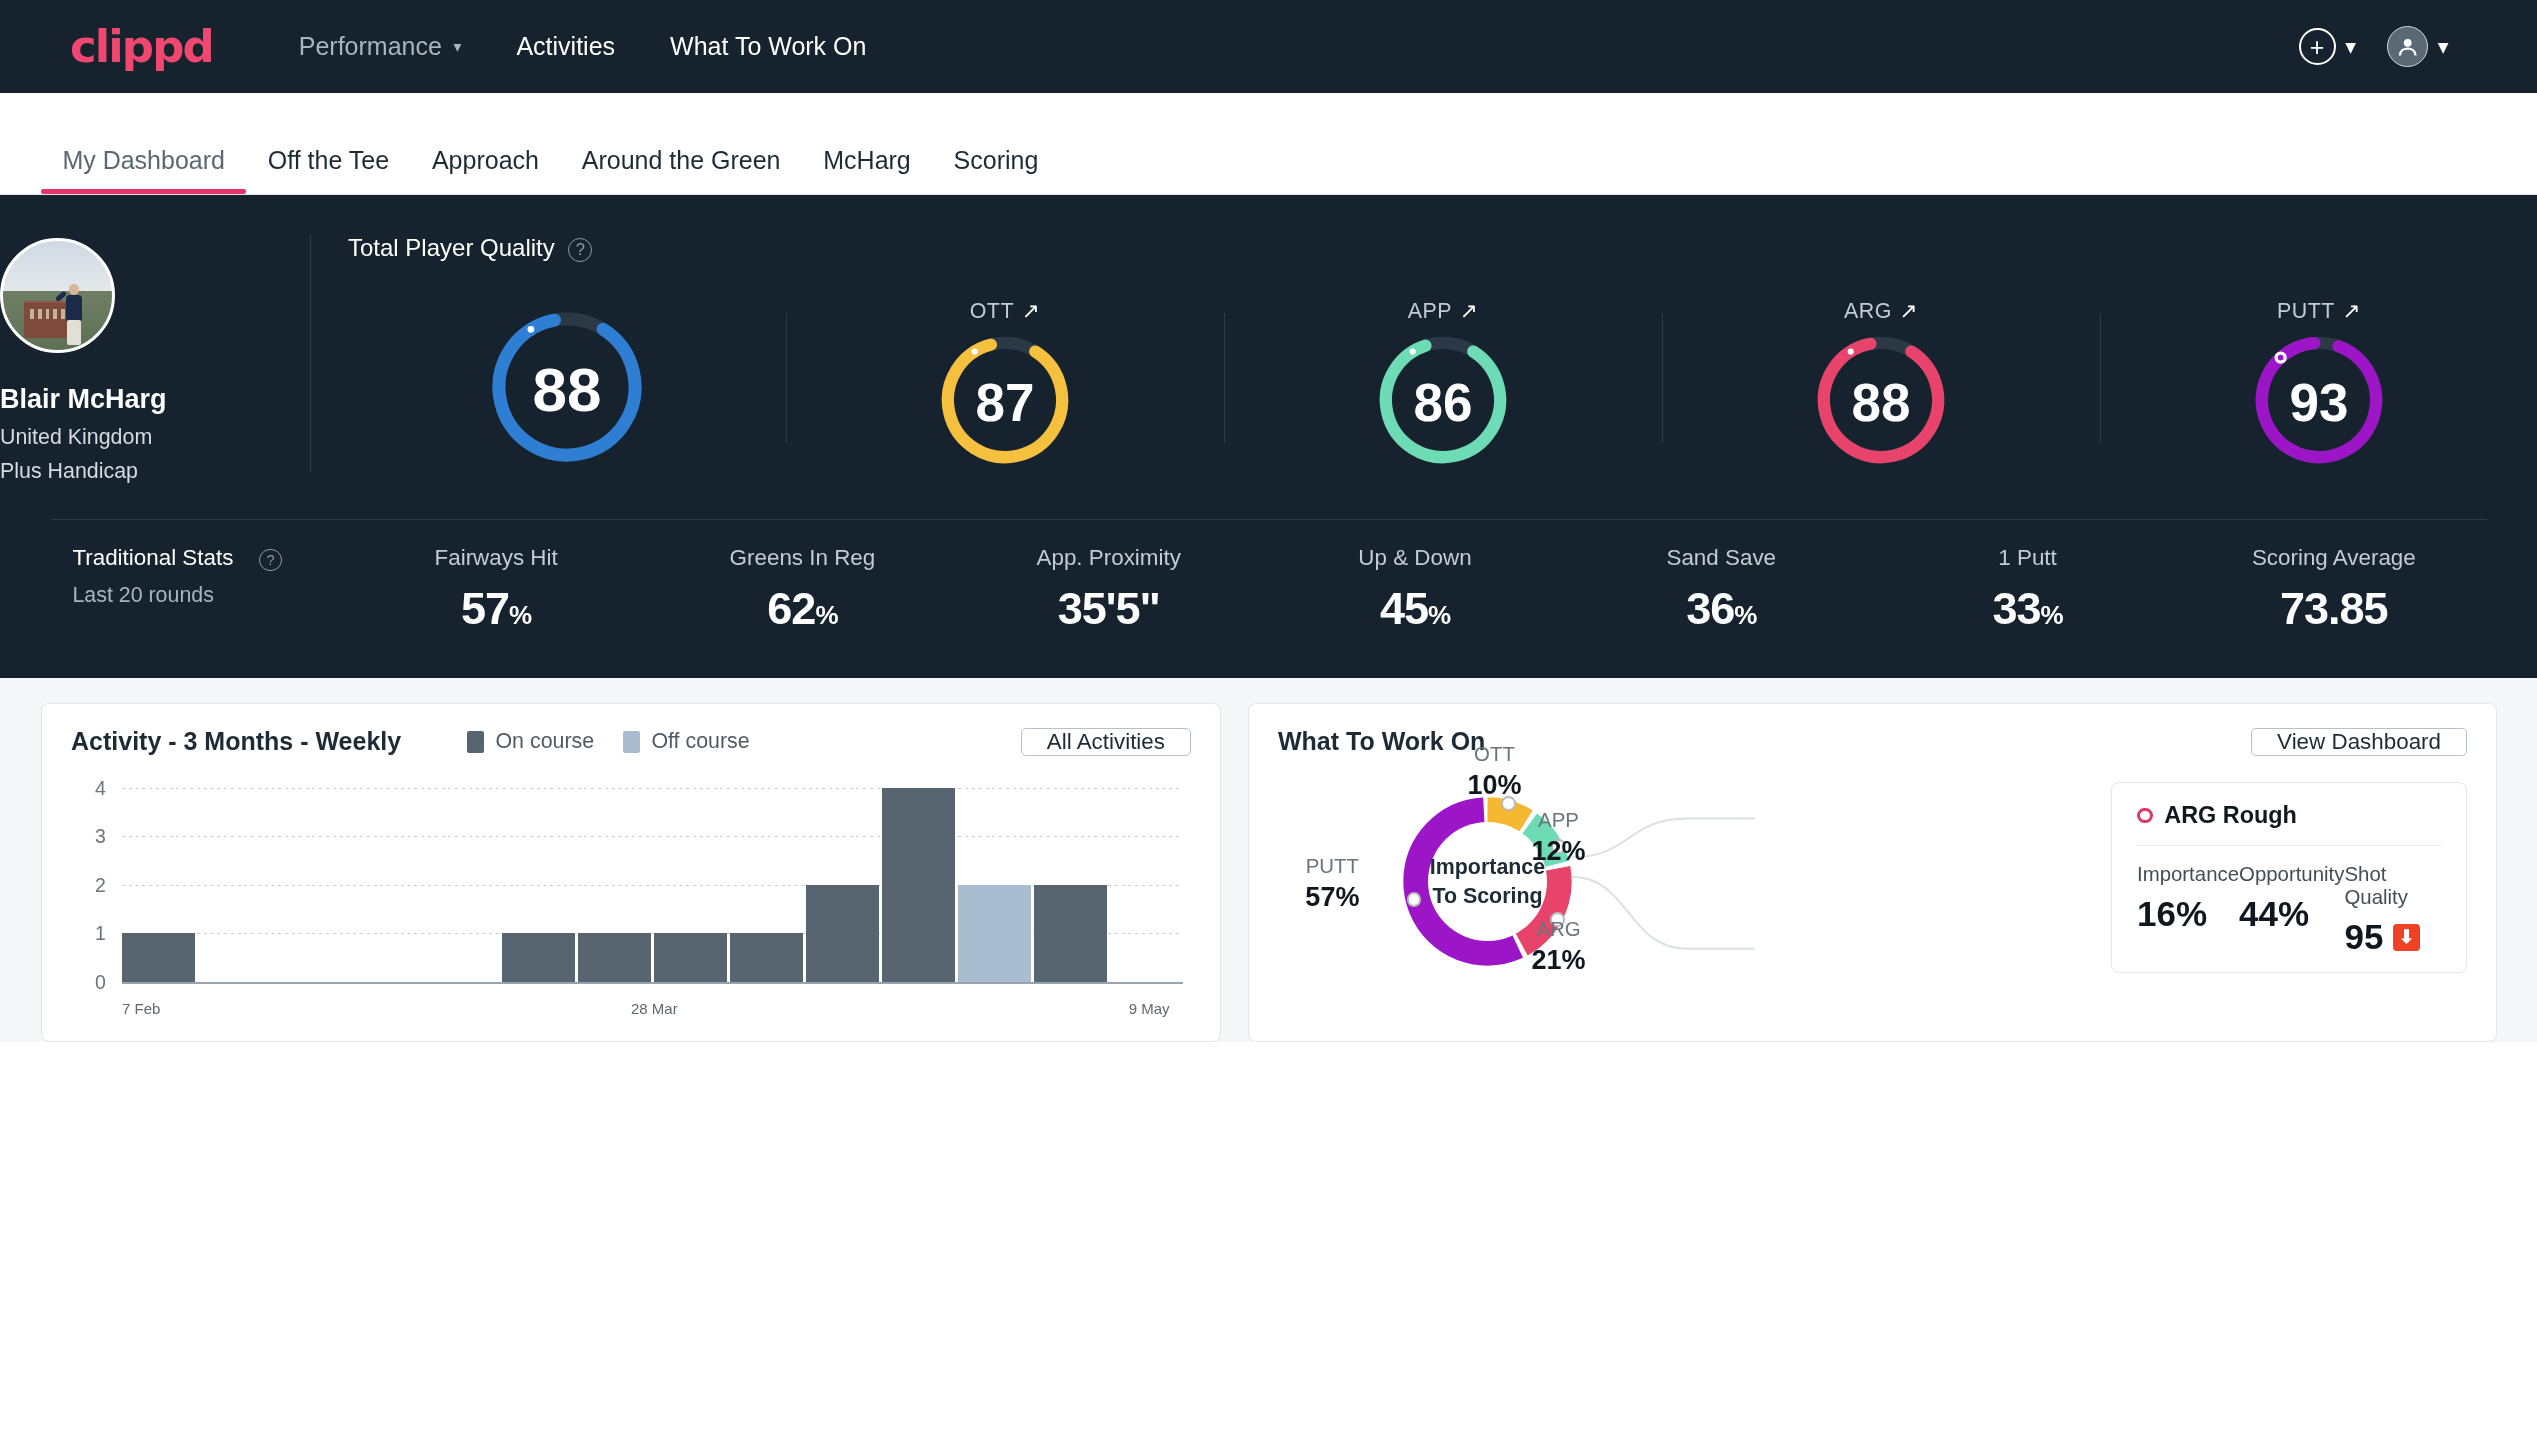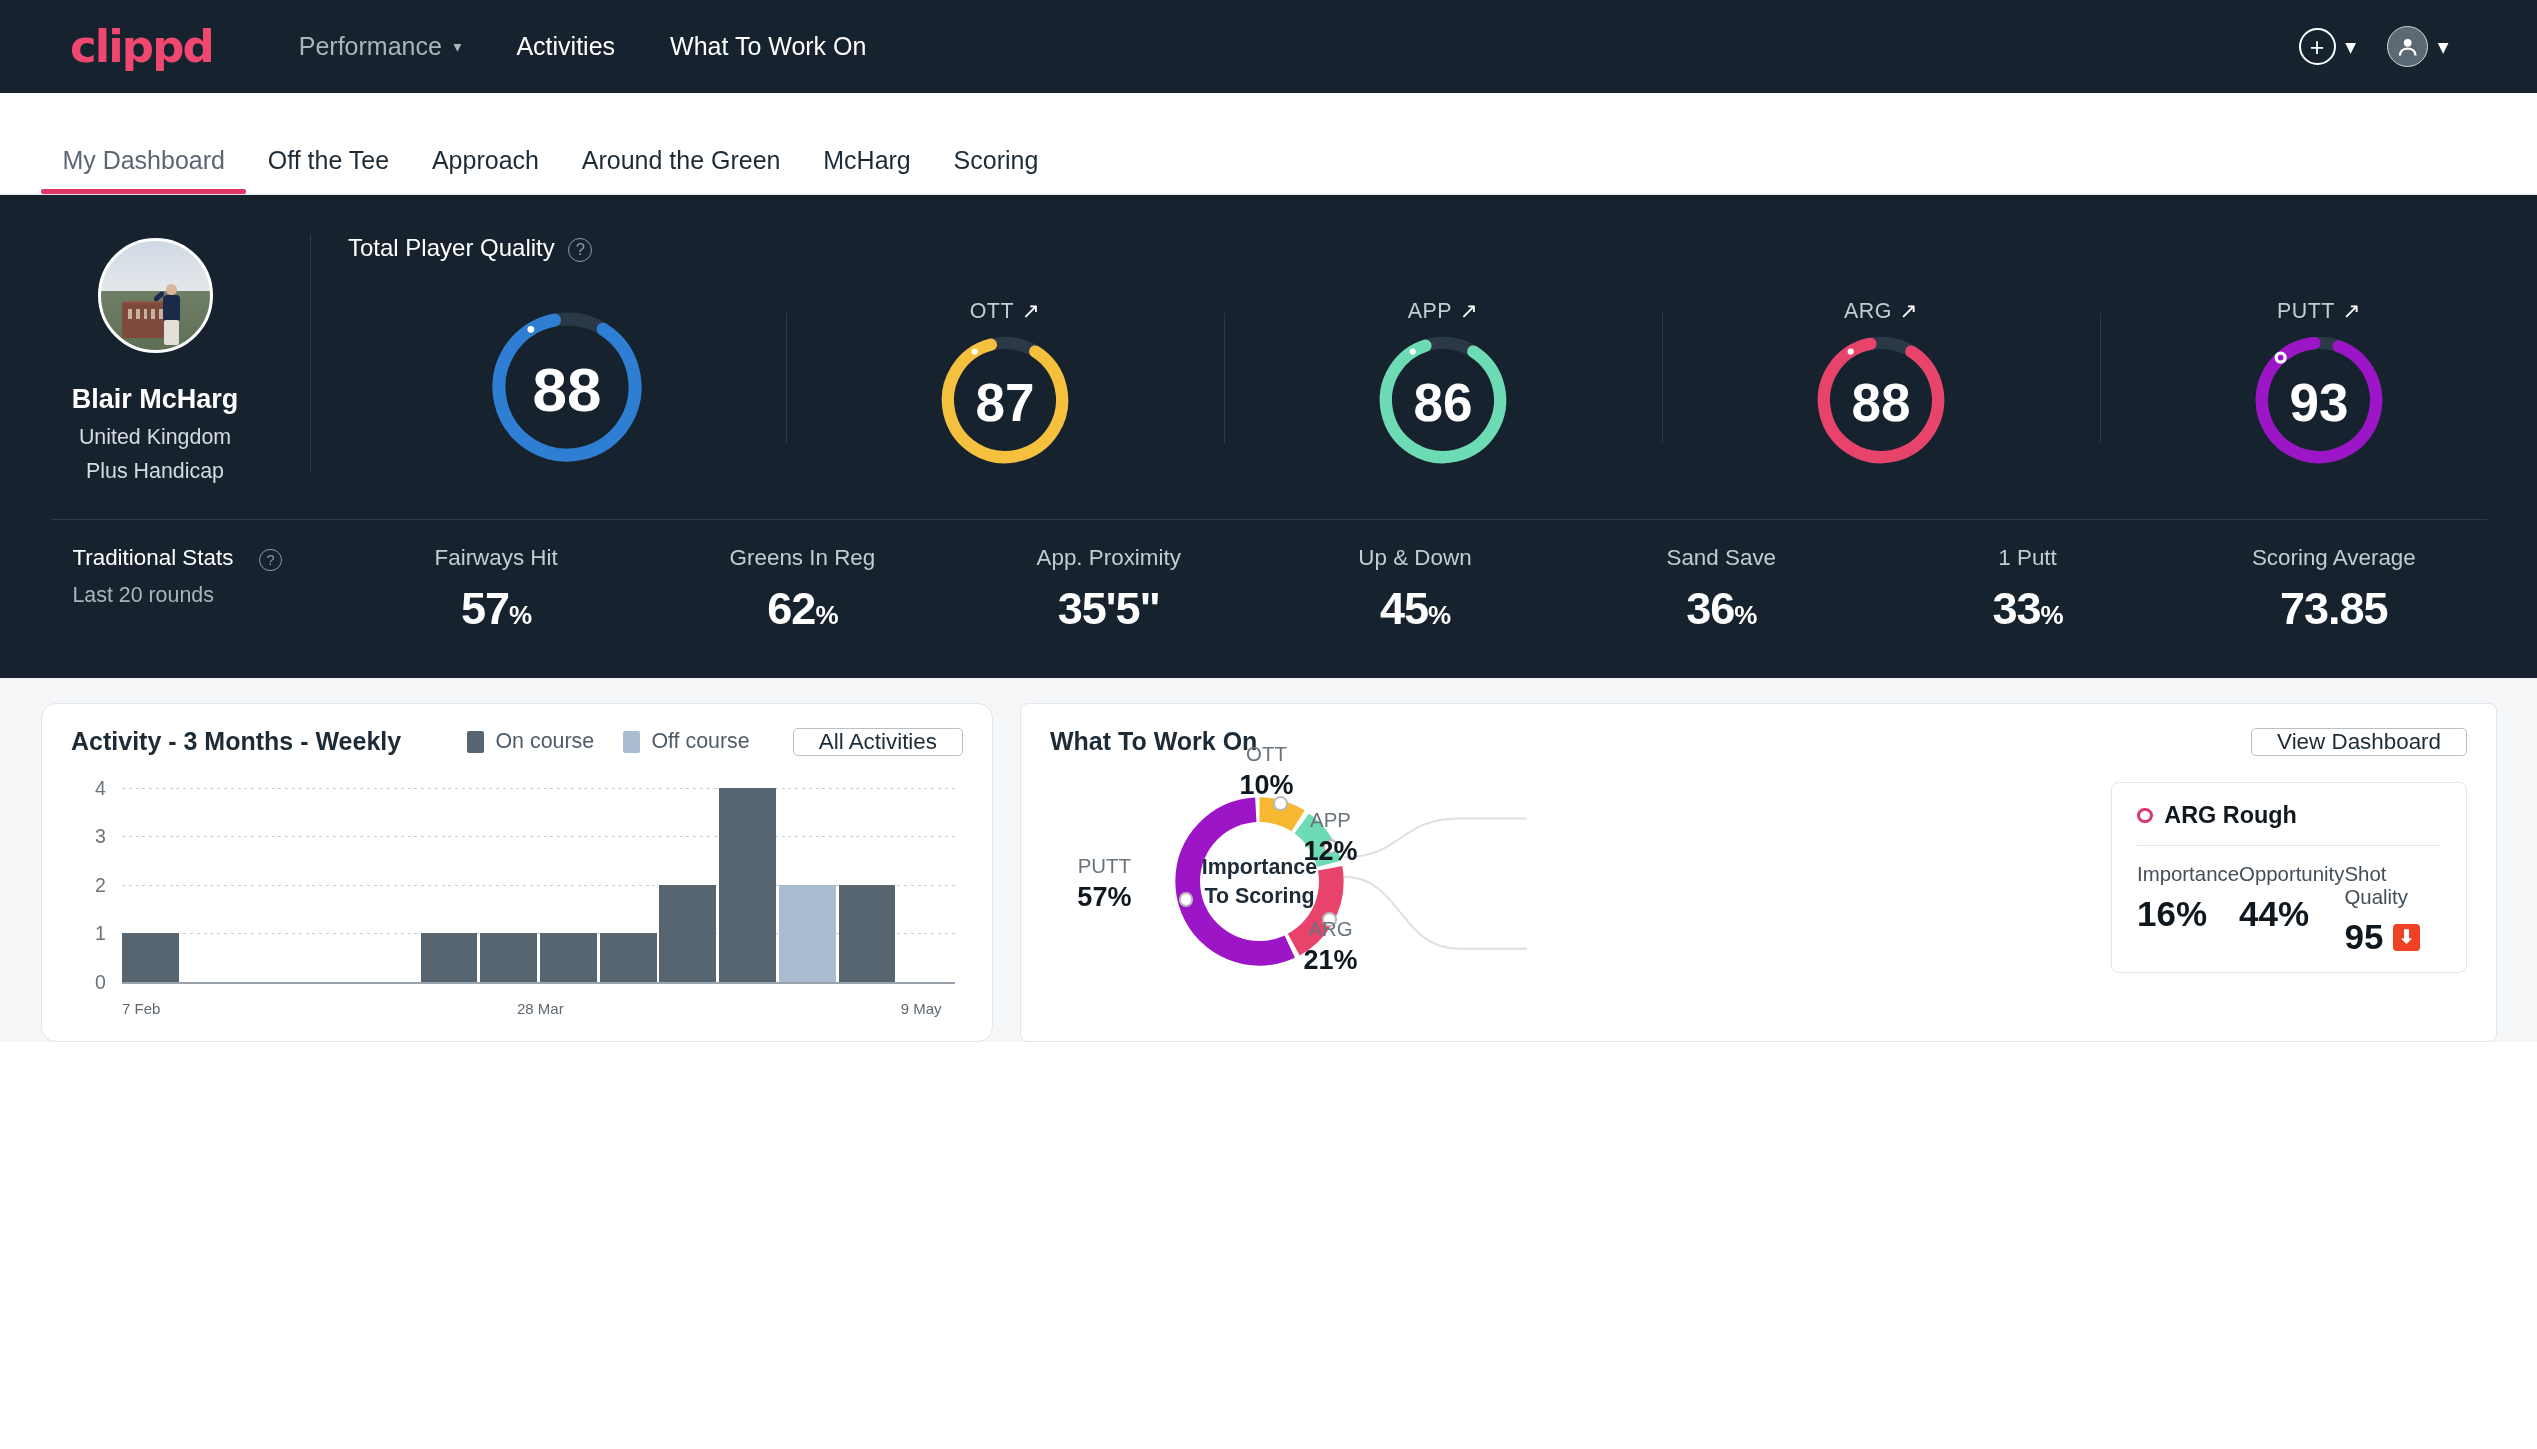--- a/index.html
+++ b/index.html
@@ -53,21 +53,21 @@
   .tab.active::after{
     content:""; position:absolute; left:0; right:0; bottom:0;
     height:4.9px; background:#e0366a; border-radius:1.9px;
   }
 
   
   .hero { background:#16232e; padding: 39px 0 43px 0; }
   .herorow { display:flex; align-items:flex-start; }
   .playercol {
     width: 310px; flex:none; display:flex; flex-direction:column;
-    align-items:center; padding-top: 3.9px;
+    align-items:flex-start; padding-top: 3.9px;
   }
   .pavatar {
     width: 115px; height:115px; border-radius:50%;
     border:3.9px solid #fff; overflow:hidden; position:relative;
     background: linear-gradient(#cfd9e4 0%, #e4e8ea 46%, #6f7f66 46%, #5d7054 100%);
   }
   .pav-building{
     position:absolute; left:21.4px; bottom:11.7px; width:53px; height:37px;
     background:#7d4a3c; border-top:2.9px solid #8d5a4a;
   }
@@ -131,21 +131,21 @@
 
   
   .panels{
     background:#f5f6f8; padding: 25px 41px 0 41px; height: 364px;
     display:flex; gap: 27px;
   }
   .card{
     background:#fff; border:1px solid #e2e5e9; border-radius:7.8px;
     padding: 23.4px 29px; position:relative;
   }
-  .card-activity{ width: 952px; flex:none;border-radius:15px; }
+  .card-activity{ width: 1180px; flex:none; }
   .card-work{ flex:1; }
   .cardhead{ display:flex; align-items:center; }
   .cardtitle{ font-size:25px; color:#1d2b36; font-weight:bold; }
   .legend{ display:flex; align-items:center; gap:29px; margin-left:66px;}
   .legitem{ display:flex; align-items:center; gap:11.7px; font-size:21.4px; color:#4f5b66;}
   .swatch{ width:16.6px; height:21.4px; border-radius:1.9px;}
   .btn{
     border:1px solid #b9c0c7; border-radius:4.9px; background:#fff;
     font-size:22.4px; color:#1d2b36; padding: 0 25px; cursor:pointer;
     margin-left:auto; white-space:nowrap;

